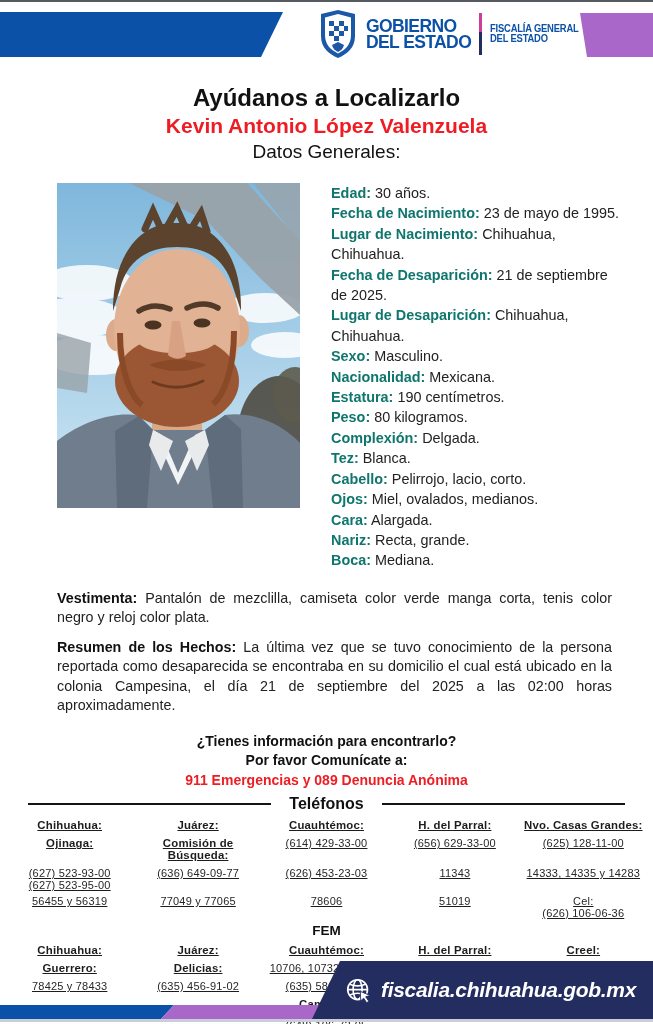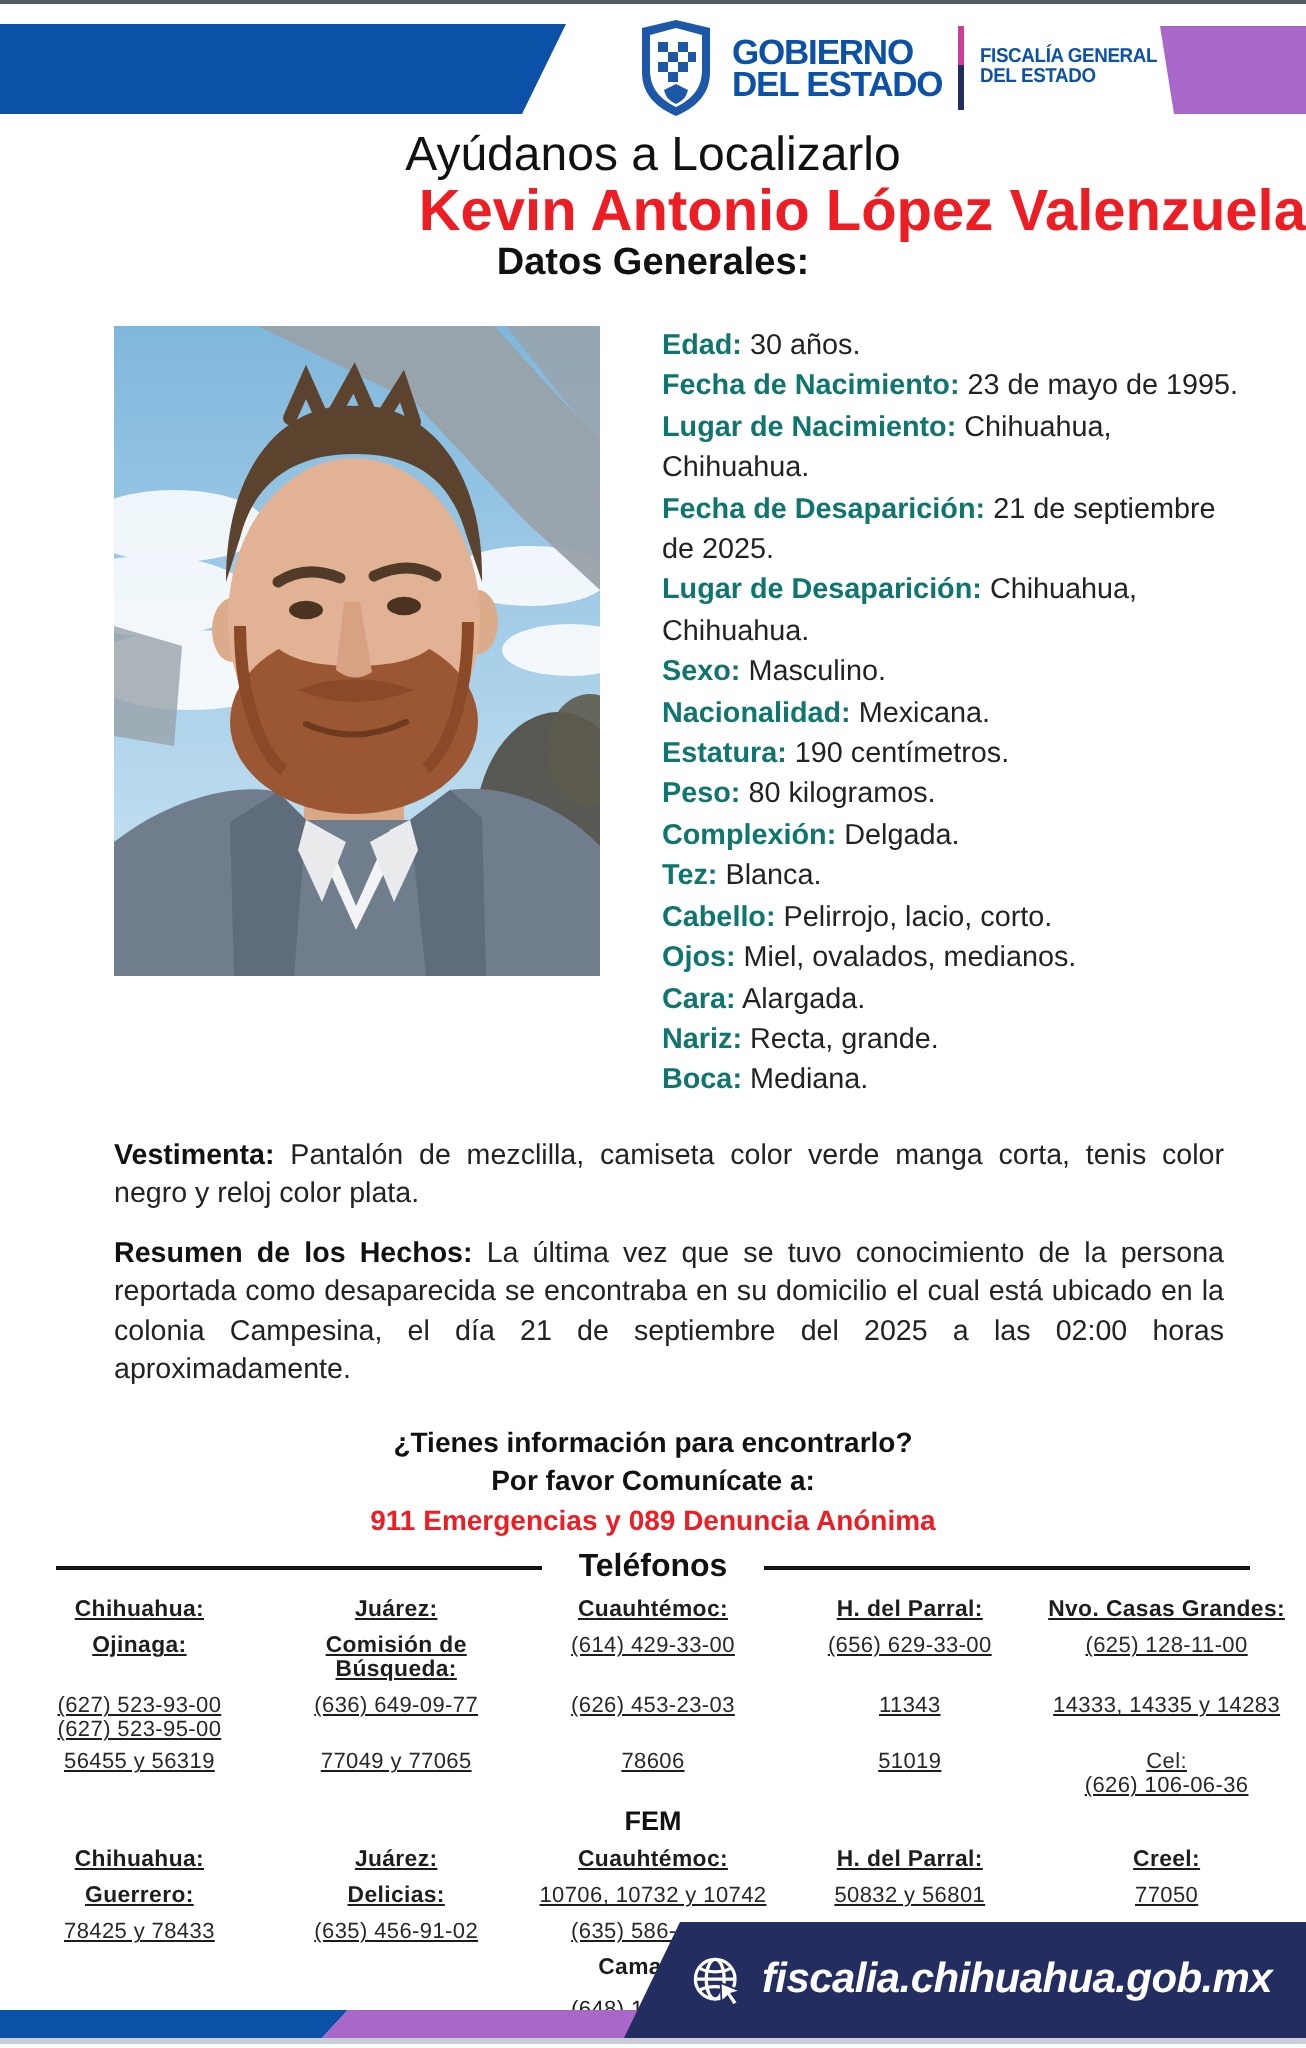--- a/index.html
+++ b/index.html
@@ -16,23 +16,23 @@
     clip-path:polygon(0 0,100% 0,calc(100% - 22px) 100%,0 100%);}
   .banner-purple{position:absolute;right:0;top:11px;width:73px;height:44px;background:var(--purple);
     clip-path:polygon(0 0,100% 0,100% 100%,7px 100%);}
   .logo{position:absolute;left:318px;top:7px;display:flex;align-items:center;gap:8px;}
   .logo-shield{flex:none;display:block;}
   .gob-text{color:var(--blue);font-weight:bold;font-size:17.5px;line-height:16px;letter-spacing:-0.6px;white-space:nowrap;}
   .logo-divider{width:3px;height:42px;flex:none;
     background:linear-gradient(to bottom,var(--logo_pink) 0 46%,var(--navy) 46% 100%);}
   .fis-text{color:var(--blue);font-weight:bold;font-size:10px;line-height:10.5px;letter-spacing:-0.2px;transform:scaleX(.94);transform-origin:left;white-space:nowrap;}
   
-  .title-main{text-align:center;font-size:24px;line-height:27px;font-weight:normal;color:#111;}
-  .title-name{margin-top:3px;text-align:right;font-size:29px;line-height:24px;font-weight:bold;color:var(--red);}
-  .title-section{margin-top:3px;text-align:center;font-size:19px;line-height:22px;font-weight:bold;color:#111;}
+  .title-main{margin-top:20px;text-align:center;font-size:24px;line-height:27px;font-weight:bold;color:#111;}
+  .title-name{margin-top:3px;text-align:center;font-size:21px;line-height:24px;font-weight:bold;color:var(--red);}
+  .title-section{margin-top:3px;text-align:center;font-size:19px;line-height:22px;font-weight:normal;color:#111;}
   
   .main{display:flex;margin:20px 0 0 57px;}
   .photo{width:243px;height:325px;flex:none;background:#cfe4f0;}
   .datalist{width:292px;margin-left:31px;font-size:14.4px;line-height:20.4px;color:#222;}
   .drow b{color:#0f766e;}
   
   .paras{margin:18px 41px 0 57px;font-size:14.3px;line-height:19.5px;color:#222;}
   .para{margin-bottom:10px;}
   .para.justify{text-align:justify;}
   .para b{color:#111;}

